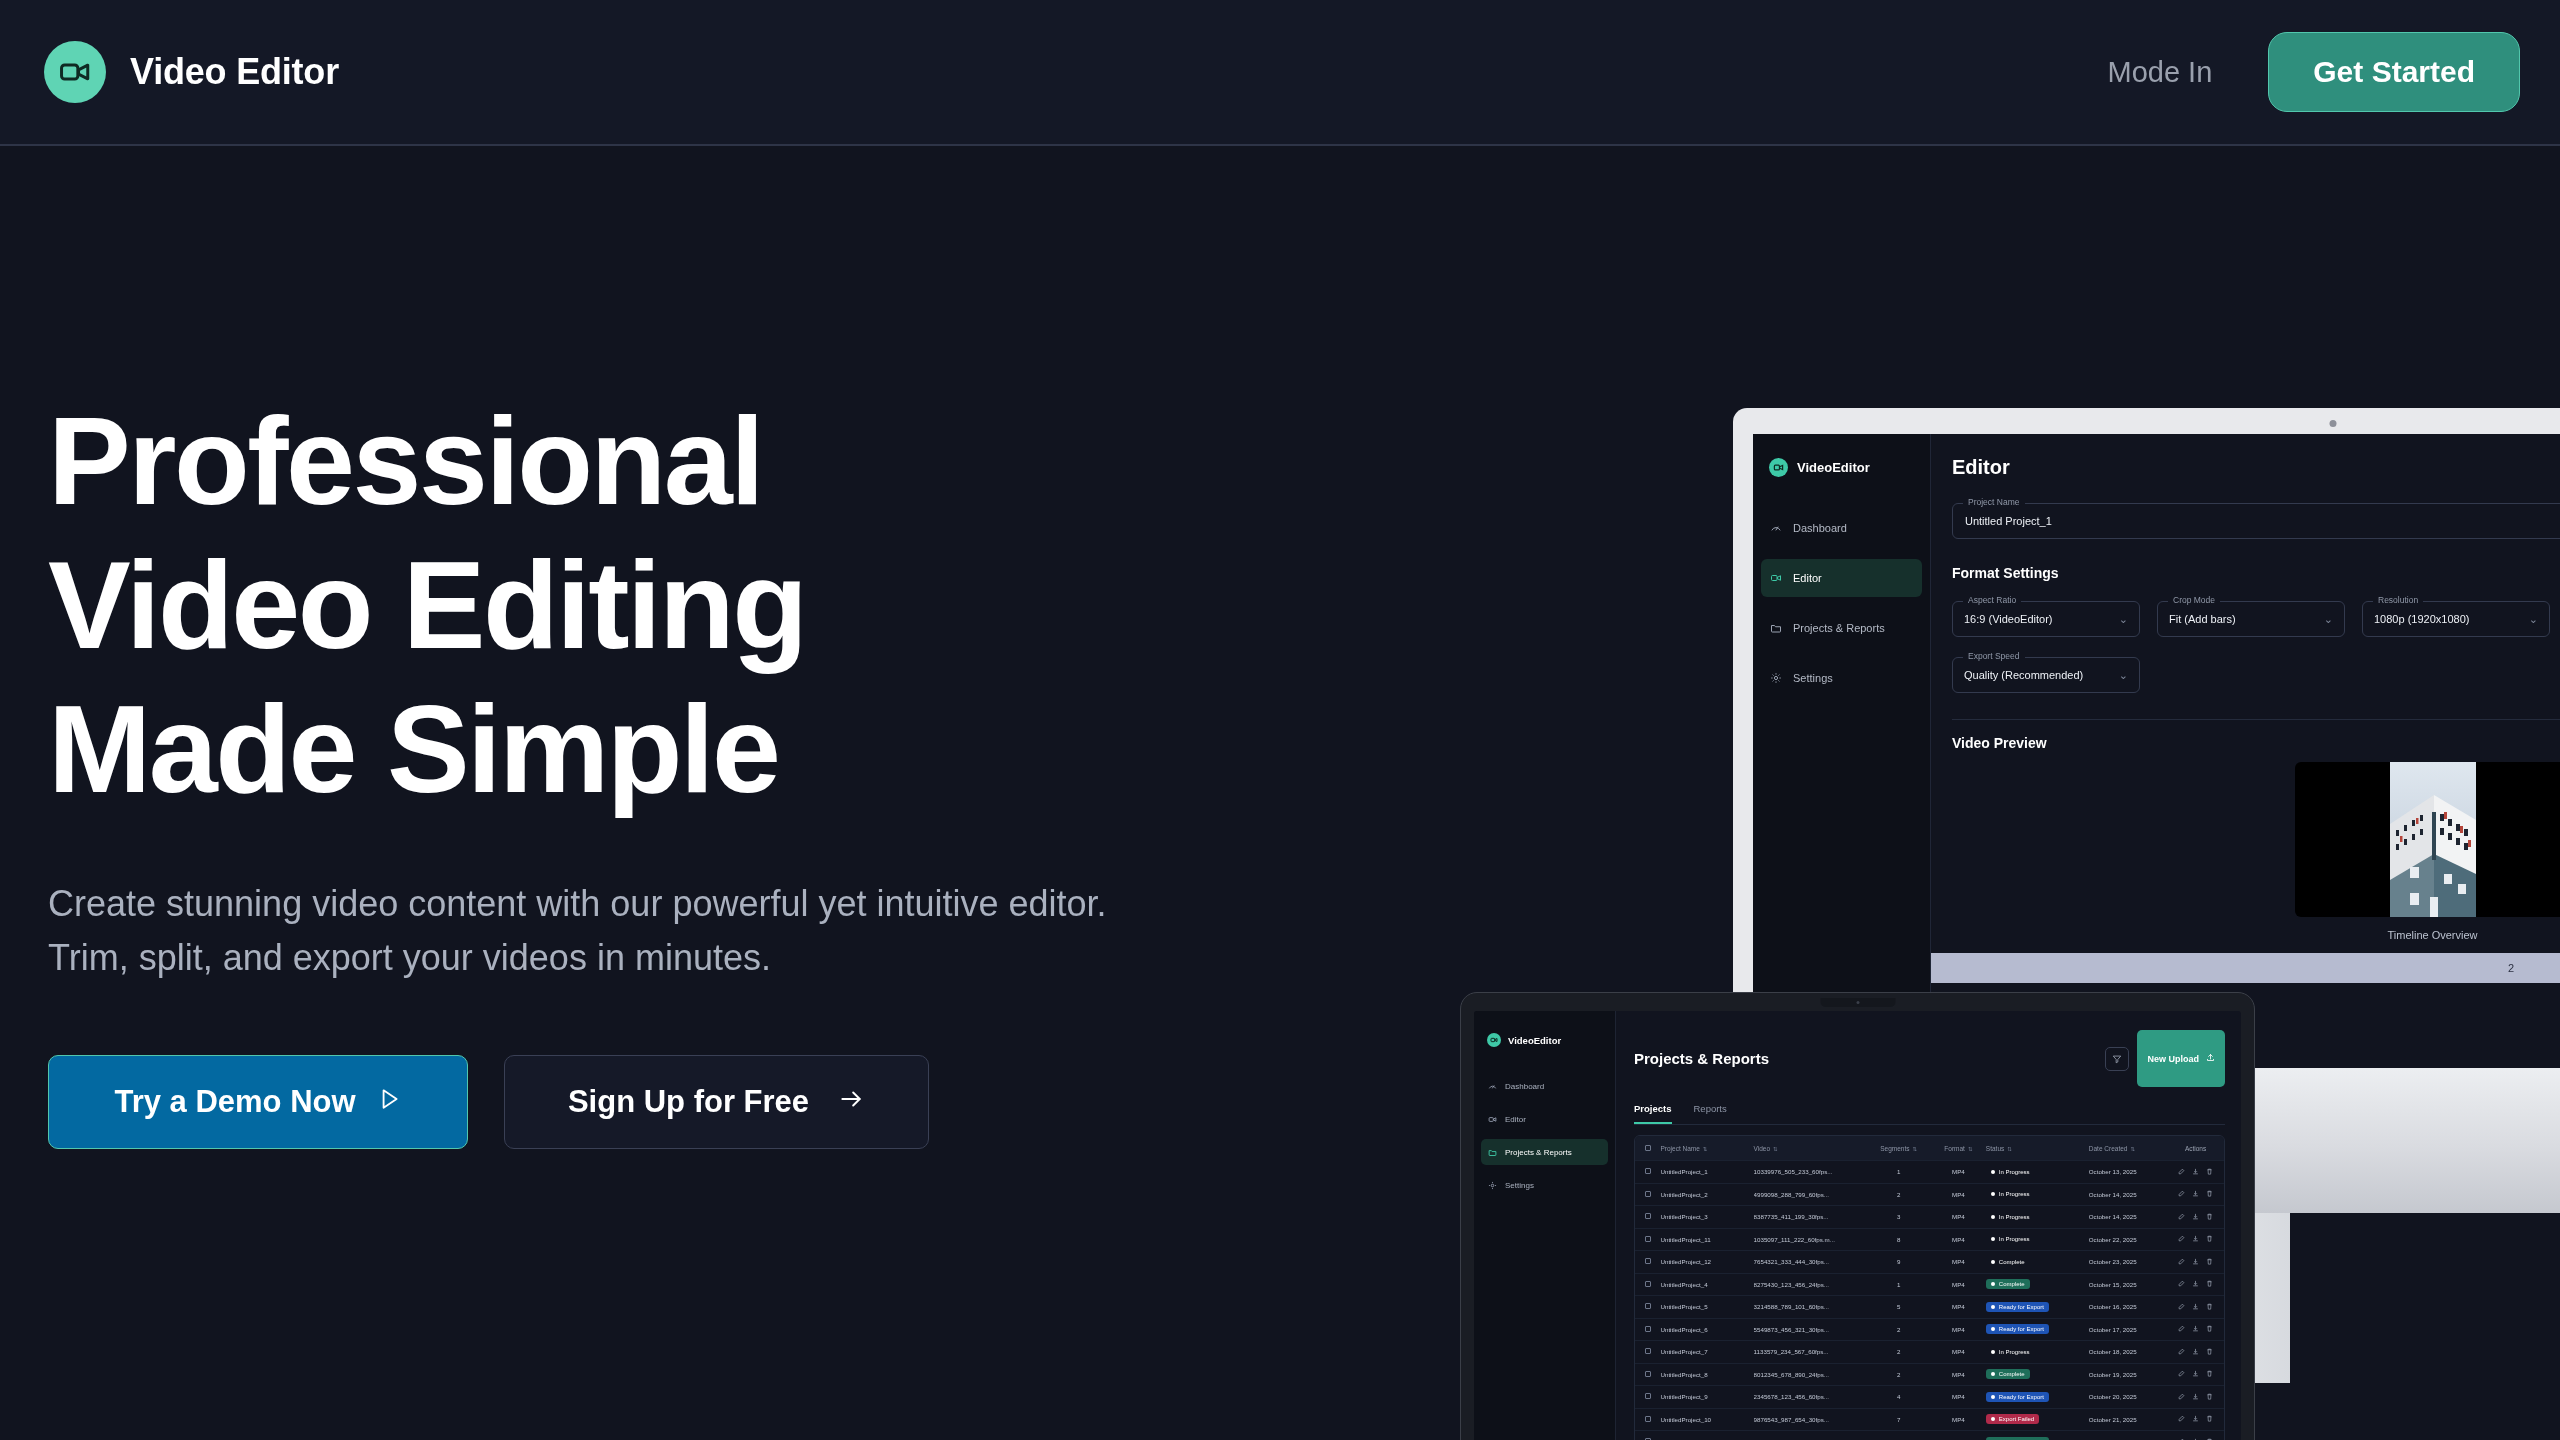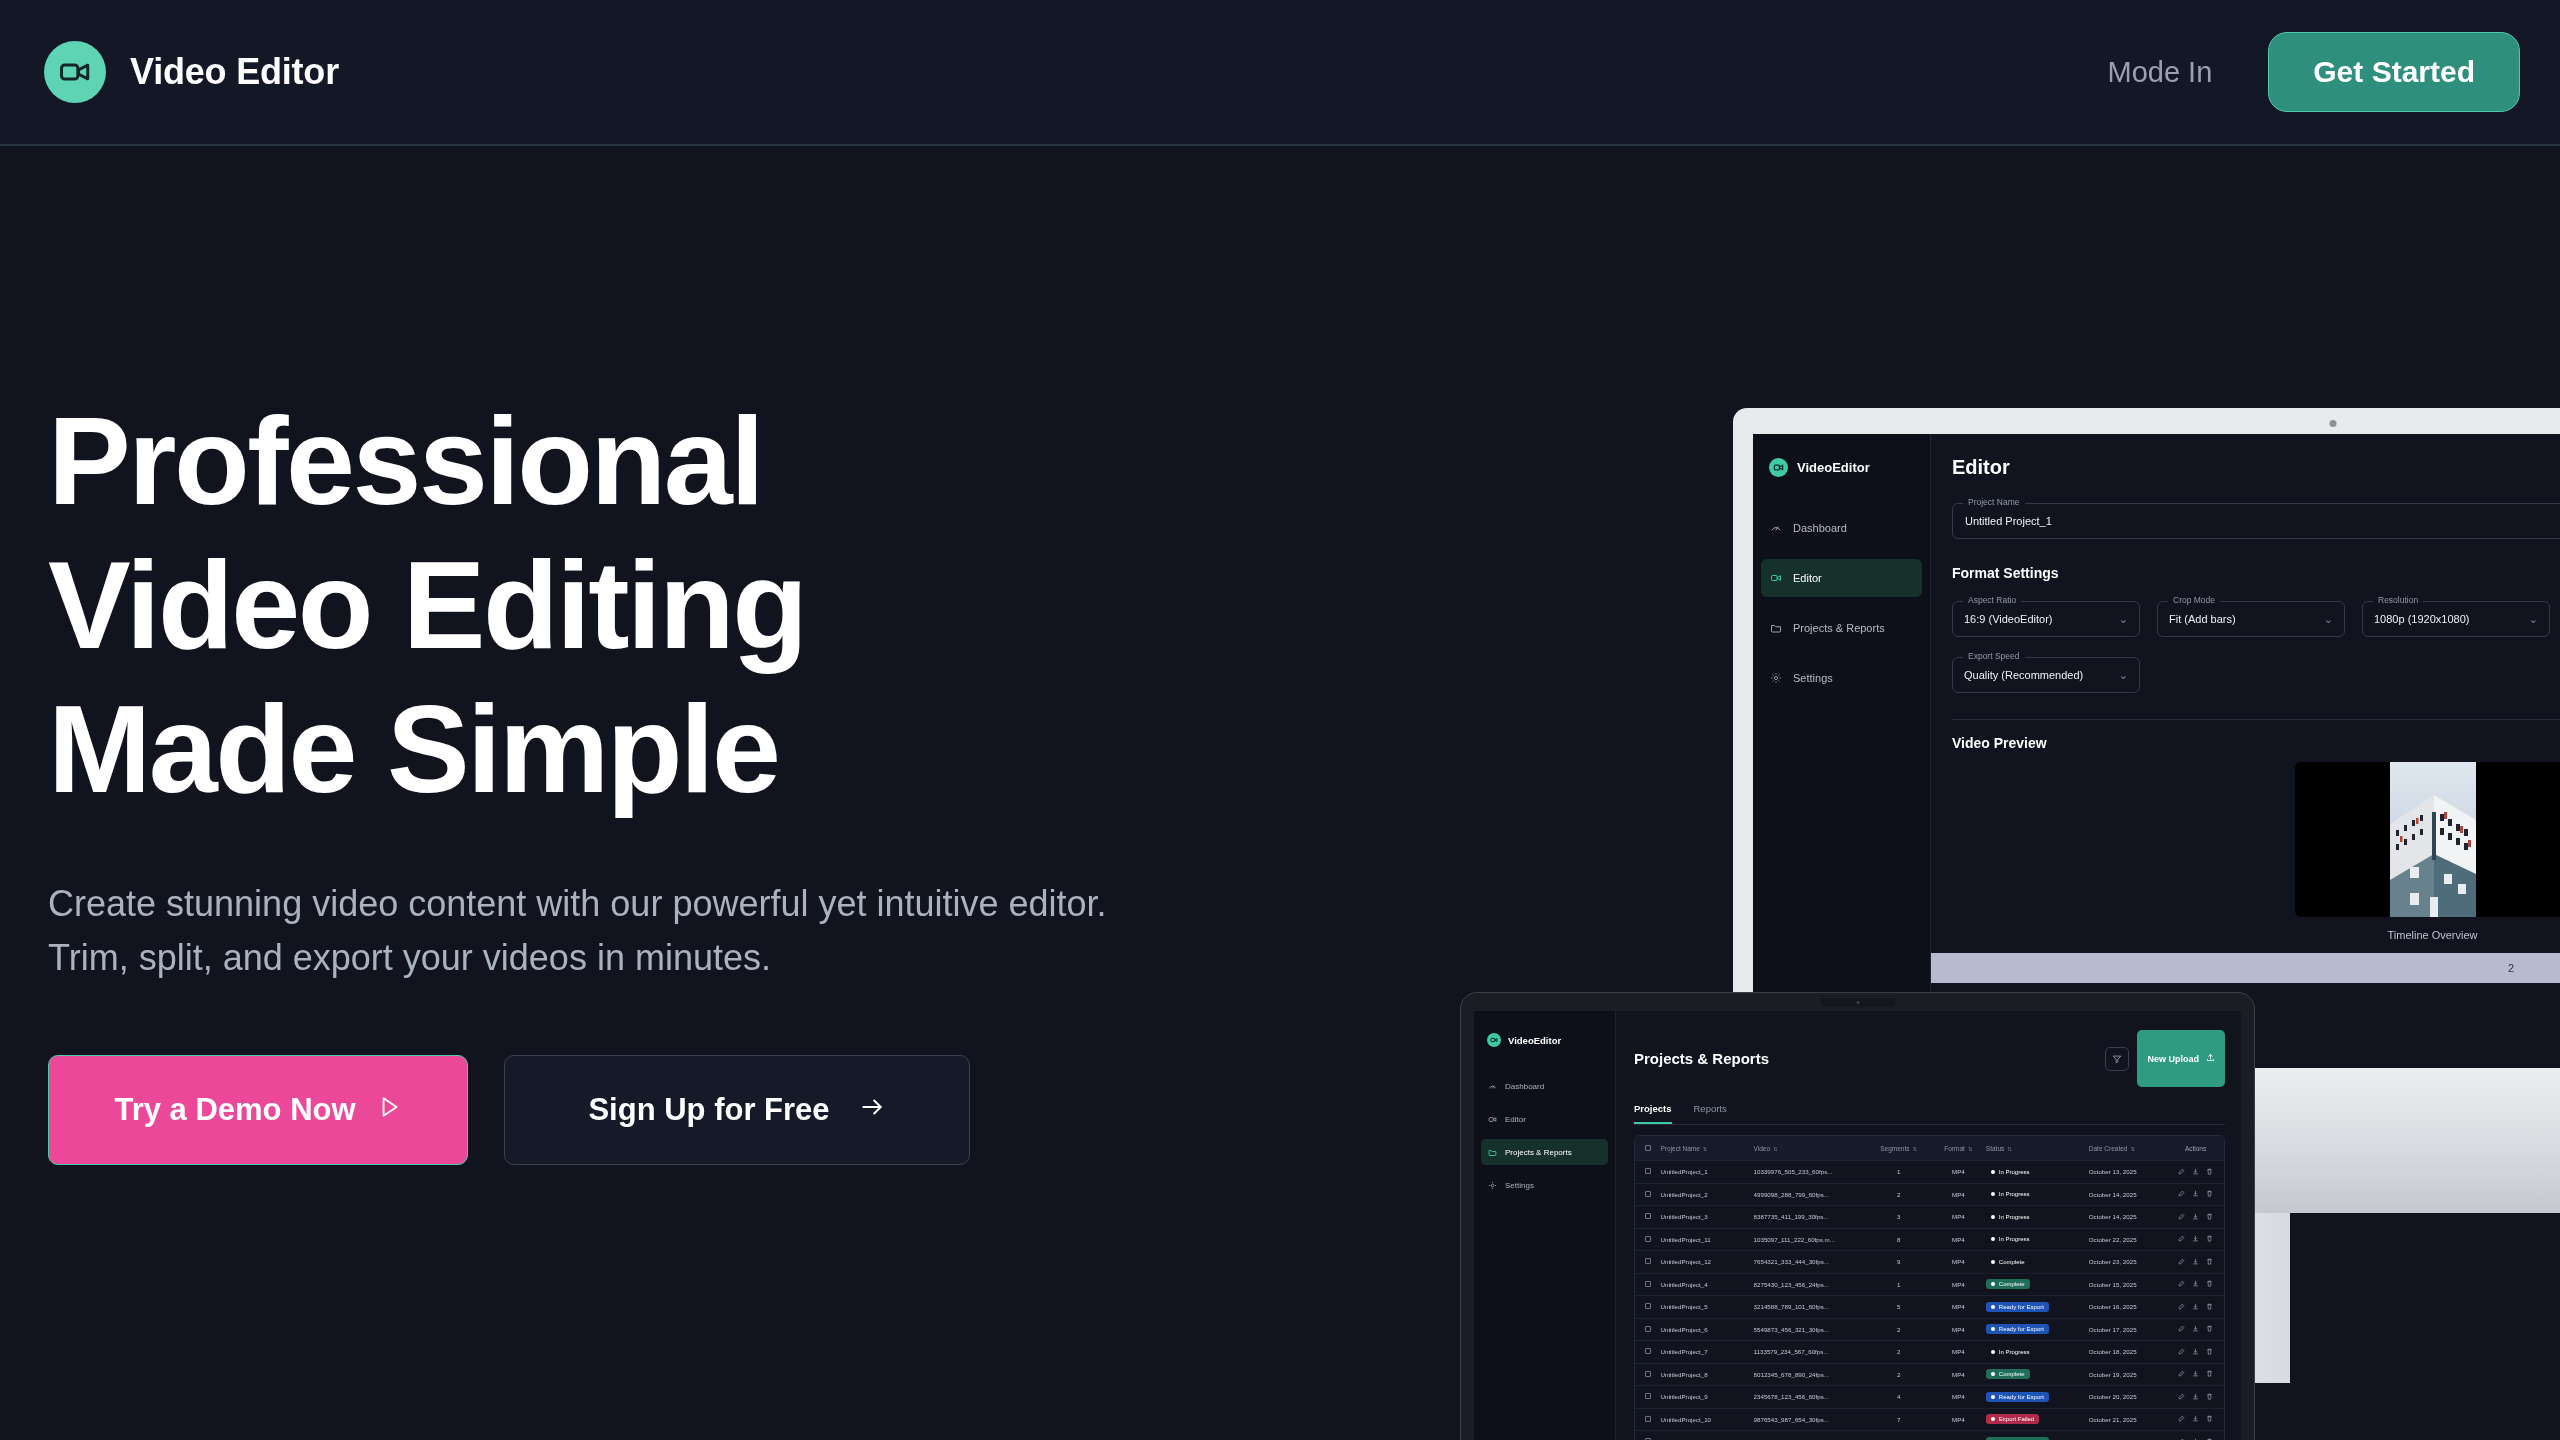--- a/index.html
+++ b/index.html
@@ -51,31 +51,31 @@
     font-size: 124px; line-height: 1.16; font-weight: bold;
     color: #ffffff; letter-spacing: -2.5px;
   }
   .hero-sub {
     margin-top: 56px;
     font-size: 36px; line-height: 1.5; color: #aab1bf; font-weight: normal;
     max-width: 1060px;
   }
   .hero-cta { margin-top: 70px; display: flex; gap: 36px; }
   .btn-primary {
-    background: #ec4899; color: #ffffff;
+    background: #0369a1; color: #ffffff;
     font-size: 31px; font-weight: bold;
-    padding: 36px 0; width: 420px; border-radius: 10px;
+    padding: 28px 0; width: 420px; border-radius: 10px;
     border: 1px solid #52c7ad; cursor: pointer;
     display: flex; align-items: center; justify-content: center; gap: 20px;
     font-family: "Liberation Sans", sans-serif;
   }
   .btn-secondary {
     background: #151928; color: #ffffff;
     font-size: 31px; font-weight: bold;
-    padding: 28px 10px; width: 466px; border-radius: 10px;
+    padding: 28px 10px; width: 425px; border-radius: 10px;
     border: 1px solid #3a4055; cursor: pointer;
     display: flex; align-items: center; justify-content: center; gap: 28px;
     font-family: "Liberation Sans", sans-serif;
   }
 
   
   .mockups { position: absolute; left: 1350px; top: 380px; width: 1210px; height: 900px; }
 
   
   .monitor {

